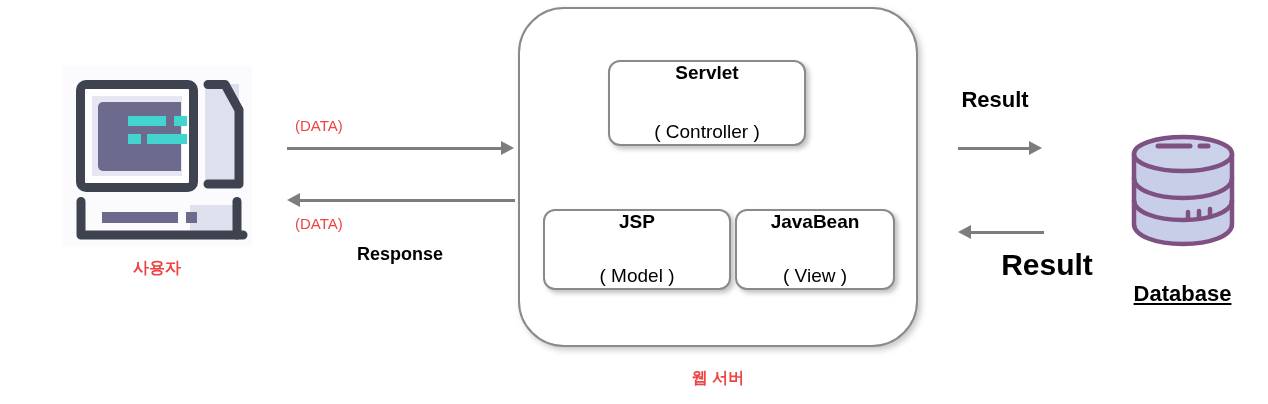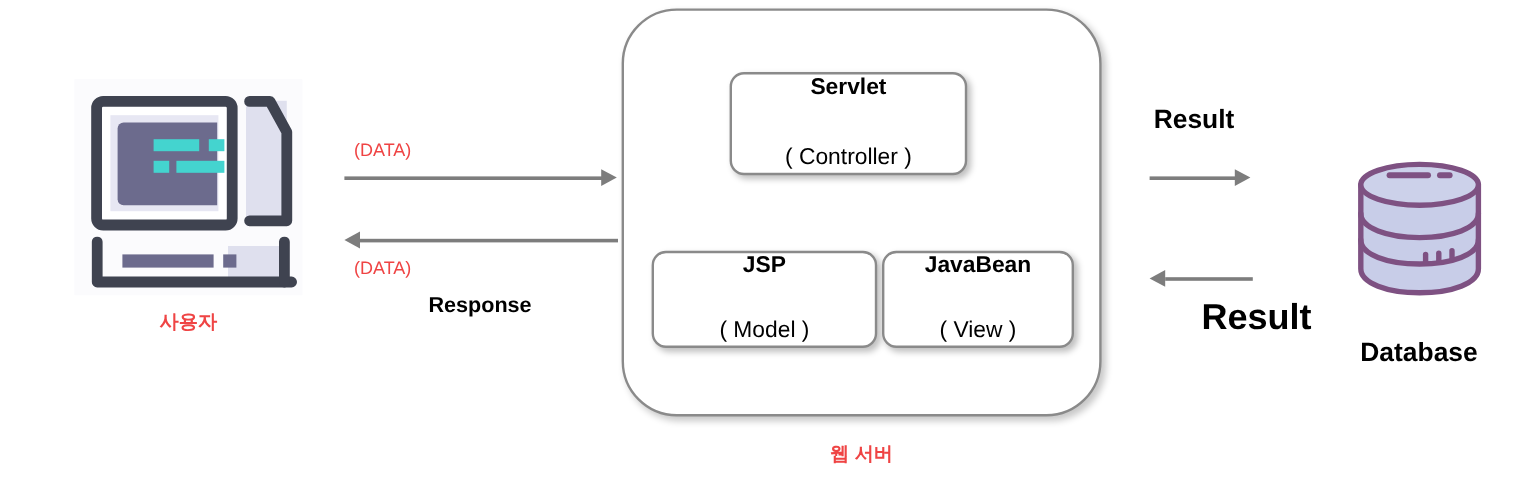--- a/index.html
+++ b/index.html
@@ -183,21 +183,21 @@
   #lbl-request    { left: 295px; top: 83px;  width: 210px; font-size: 22px; }
   #lbl-request-d  { left: 295px; top: 117px; width: 210px; }
   #lbl-response-d { left: 295px; top: 215px; width: 210px; }
   #lbl-response   { left: 295px; top: 244px; width: 210px; font-size: 18px; }
 
   #lbl-query   { left: 920px; top: 87px;  width: 150px; font-size: 22px; }
   #lbl-result  { left: 972px; top: 248px; width: 150px; font-size: 30px; }
 
   
   #db-icon-wrap { left: 1128px; top: 132px; width: 110px; height: 120px; }
-  #db-caption   { left: 1100px; top: 281px; width: 165px; font-size: 22px; }
+  #db-caption   { left: 1100px; top: 281px; width: 165px; font-size: 22px; text-decoration: underline; }
 </style>
 </head>
 <body>
 
 <div id="canvas">
 
   <div class="abs" id="user-icon-wrap">
     <div class="bg-card"></div>
 
     <div class="mon-frame">

